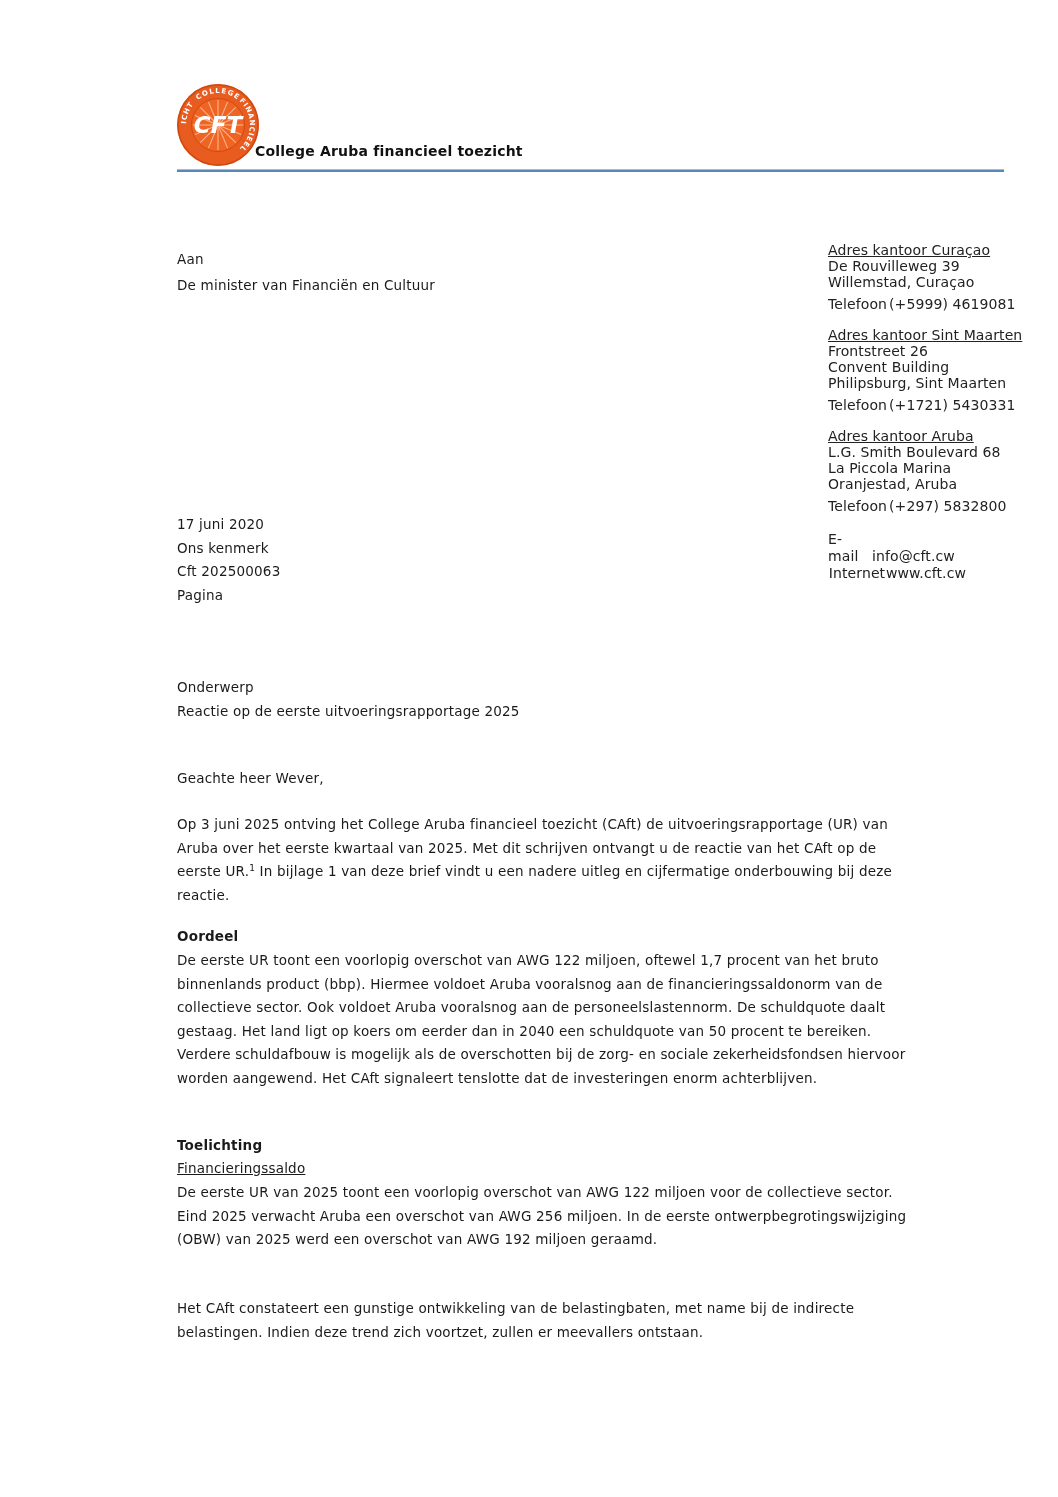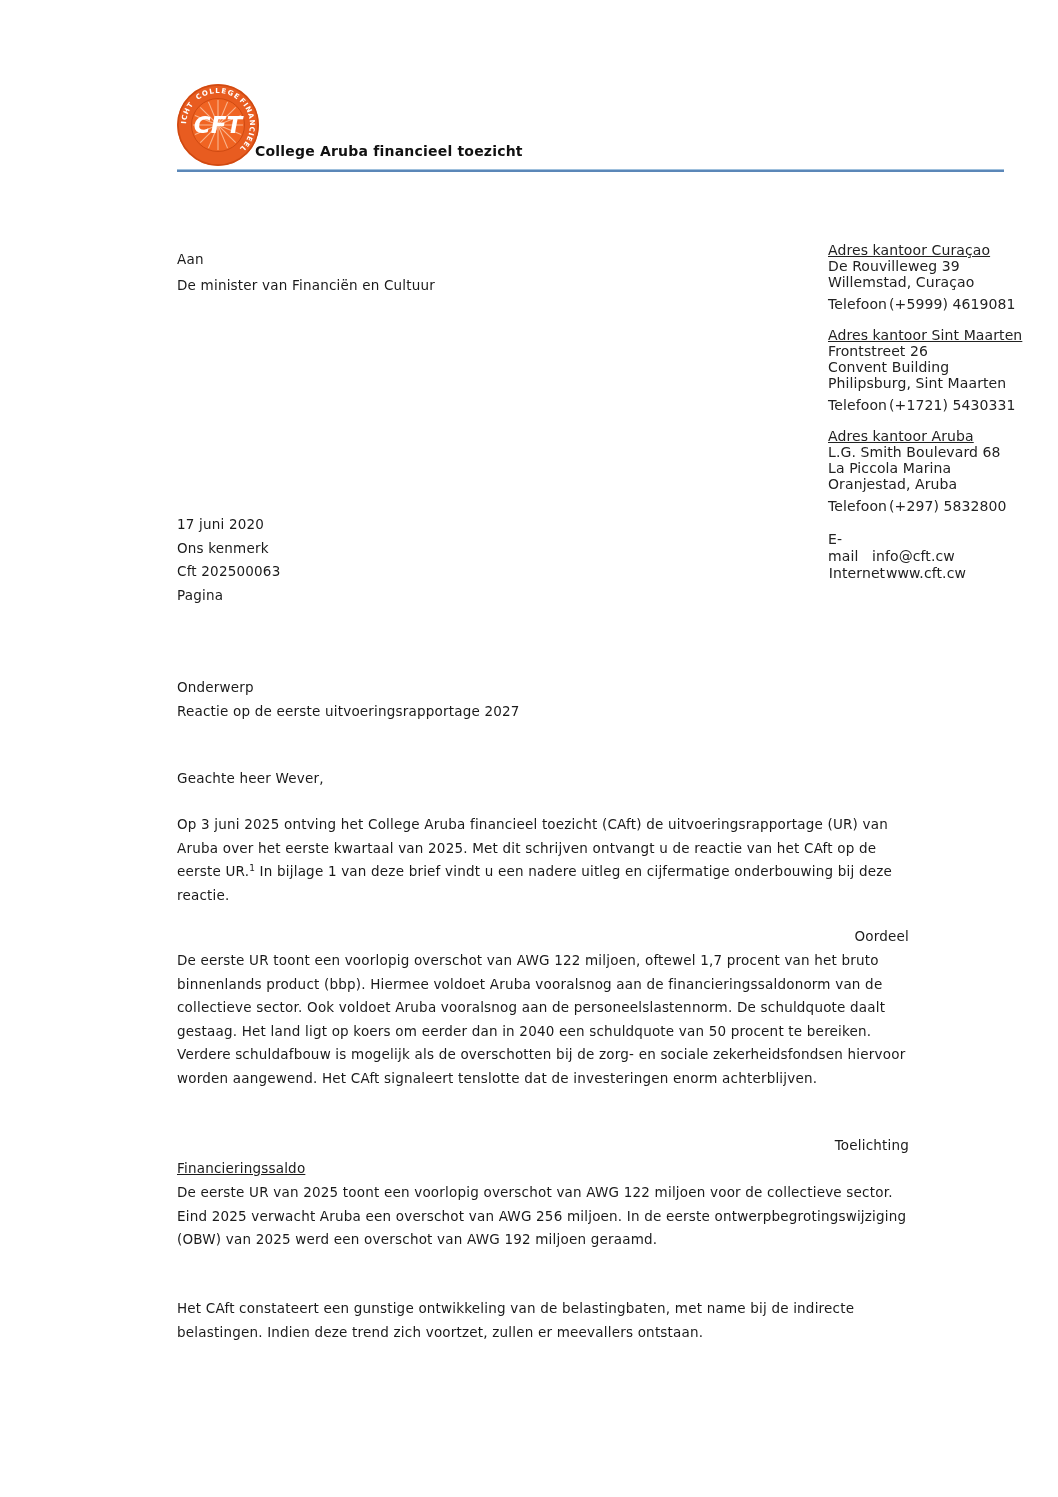--- a/index.html
+++ b/index.html
@@ -21,21 +21,21 @@
   }
   .header-rule {
     position:absolute; left:177px; top:169px;
     width:827px; height:3px;
     border-top:1px solid #9fc0dd;
   }
   
   .block { position:absolute; left:177px; width:732px; }
   .line { font-size:13.5px; line-height:25.5px; letter-spacing:0.2px; }
   .para { font-size:13.5px; line-height:23.5px; letter-spacing:0.2px; }
-  .bold { font-weight:normal;text-align:right; }
+  .bold { font-weight:bold; }
   sup.fnref { font-size:9px; vertical-align:super; line-height:0; }
   
   .meta-row { display:flex; font-size:13.5px; line-height:23.6px; letter-spacing:0.2px; }
   .meta-left { flex:0 0 410px; }
   .meta-right { flex:1; }
   
   .sidebar {
     position:absolute; left:828px; top:243px; width:215px;
     font-size:14px; line-height:15.8px; color:#222; letter-spacing:0.1px;
   }
@@ -143,21 +143,21 @@
       <div class="meta-left">Cft 202500063</div>
       <div class="meta-right"></div>
     </div>
     <div class="meta-row">
       <div class="meta-left">Pagina</div>
     </div>
   </div>
 
   <div class="block" style="top:676px;">
     <div class="para">Onderwerp</div>
-    <div class="para">Reactie op de eerste uitvoeringsrapportage 2027</div>
+    <div class="para">Reactie op de eerste uitvoeringsrapportage 2025</div>
   </div>
 
   <div class="block" style="top:767px;">
     <div class="para">Geachte heer Wever,</div>
   </div>
 
   <div class="block para" style="top:813px;">
     <span>Op 3 juni 2025 ontving het College Aruba financieel toezicht (CAft) de uitvoeringsrapportage (UR) van Aruba over het eerste kwartaal van 2025. Met dit schrijven ontvangt u de reactie van het CAft op de eerste UR.</span><sup class="fnref">1</sup><span> In bijlage 1 van deze brief vindt u een nadere uitleg en cijfermatige onderbouwing bij deze reactie.</span>
   </div>
 

